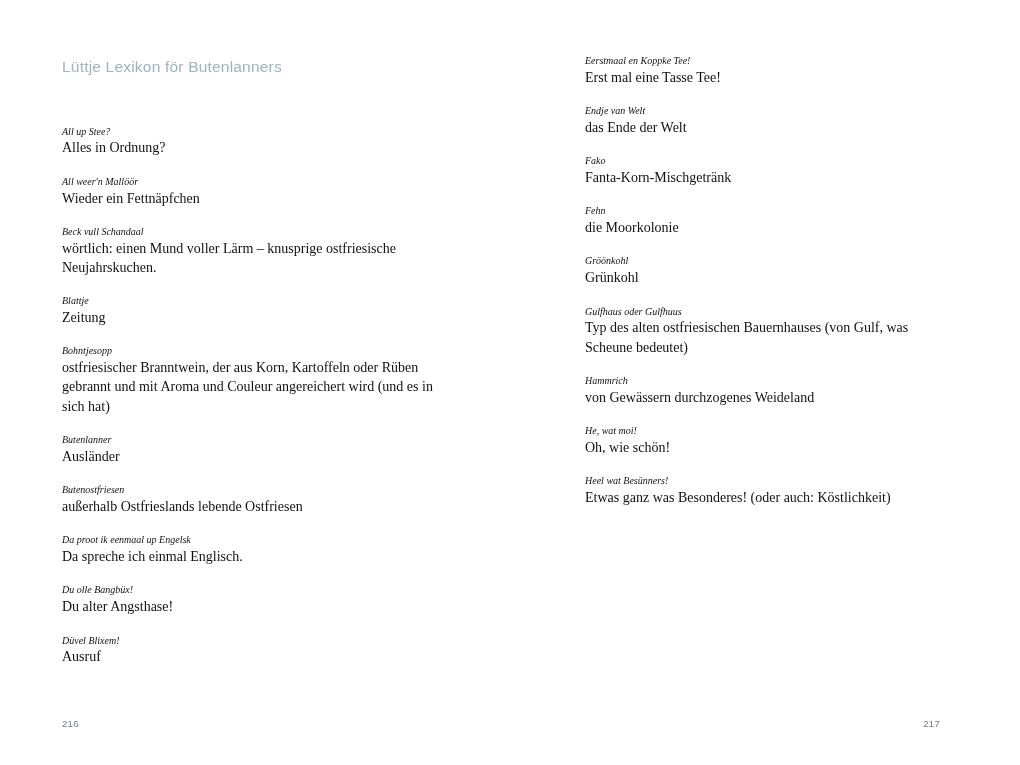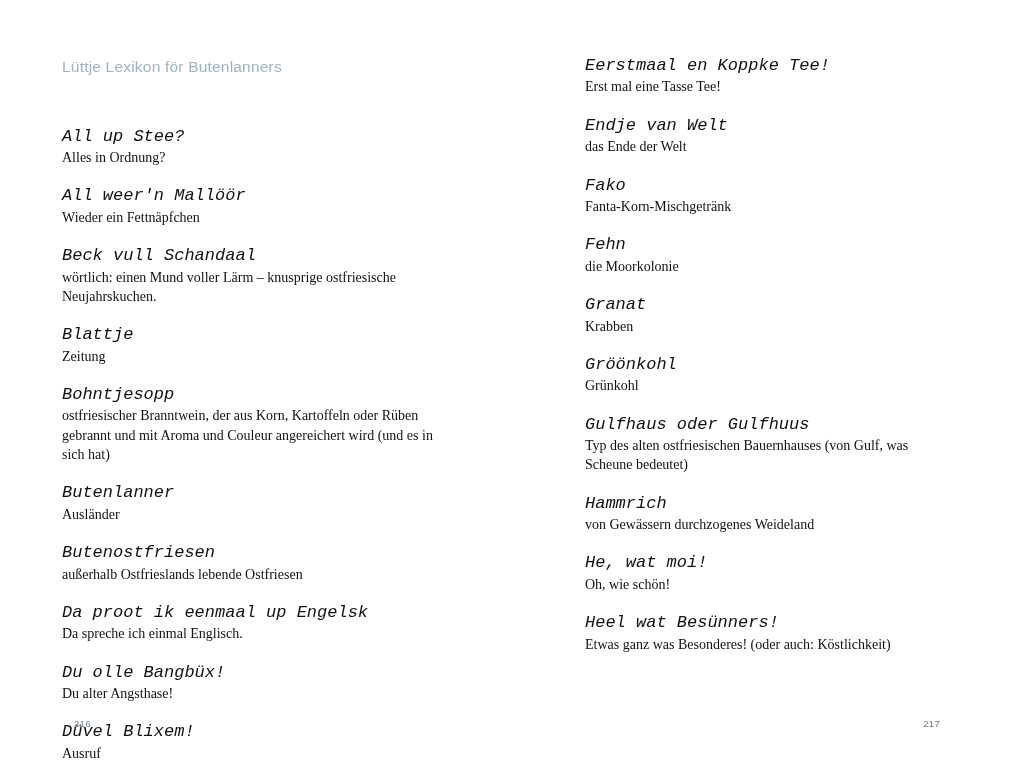--- a/index.html
+++ b/index.html
@@ -56,42 +56,41 @@
   }
   .col-right .entries {
     margin-top: 6px;
   }
   .entry {
     margin-bottom: 17px;
   }
   .entry .term {
     display: block;
     font-style: italic;
-    font-size: 17px;
+    font-size: 10px;
     line-height: 1.38;
     color: #111111;
-    font-family: Liberation Mono, monospace;
   }
   .entry .def {
     display: block;
     font-style: normal;
     font-size: 14px;
     line-height: 1.38;
     color: #111111;
   }
   .folio {
     position: absolute;
     bottom: 36px;
     font-family: "Liberation Sans", sans-serif;
     font-size: 9.5px;
     color: #6d7b85;
     letter-spacing: 0.3px;
   }
   .folio-left {
-    left: 74px;
+    left: 62px;
   }
   .folio-right {
     right: 80px;
   }
 </style>
 </head>
 <body>
 
 <div class="page">
   <div class="columns">
@@ -155,24 +154,20 @@
         </div>
         <div class="entry">
           <span class="term">Fako</span>
           <span class="def">Fanta-Korn-Mischgetränk</span>
         </div>
         <div class="entry">
           <span class="term">Fehn</span>
           <span class="def">die Moorkolonie</span>
         </div>
         <div class="entry">
-          <span class="term">Granat</span>
-          <span class="def">Krabben</span>
-        </div>
-        <div class="entry">
           <span class="term">Gröönkohl</span>
           <span class="def">Grünkohl</span>
         </div>
         <div class="entry">
           <span class="term">Gulfhaus oder Gulfhuus</span>
           <span class="def">Typ des alten ostfriesischen Bauernhauses (von Gulf, was Scheune bedeutet)</span>
         </div>
         <div class="entry">
           <span class="term">Hammrich</span>
           <span class="def">von Gewässern durchzogenes Weideland</span>

